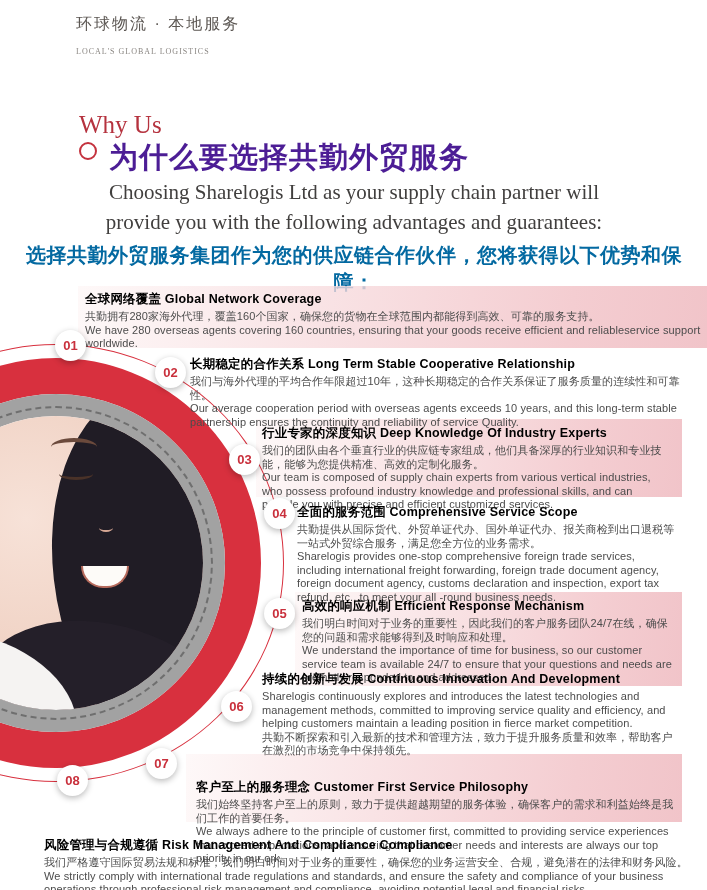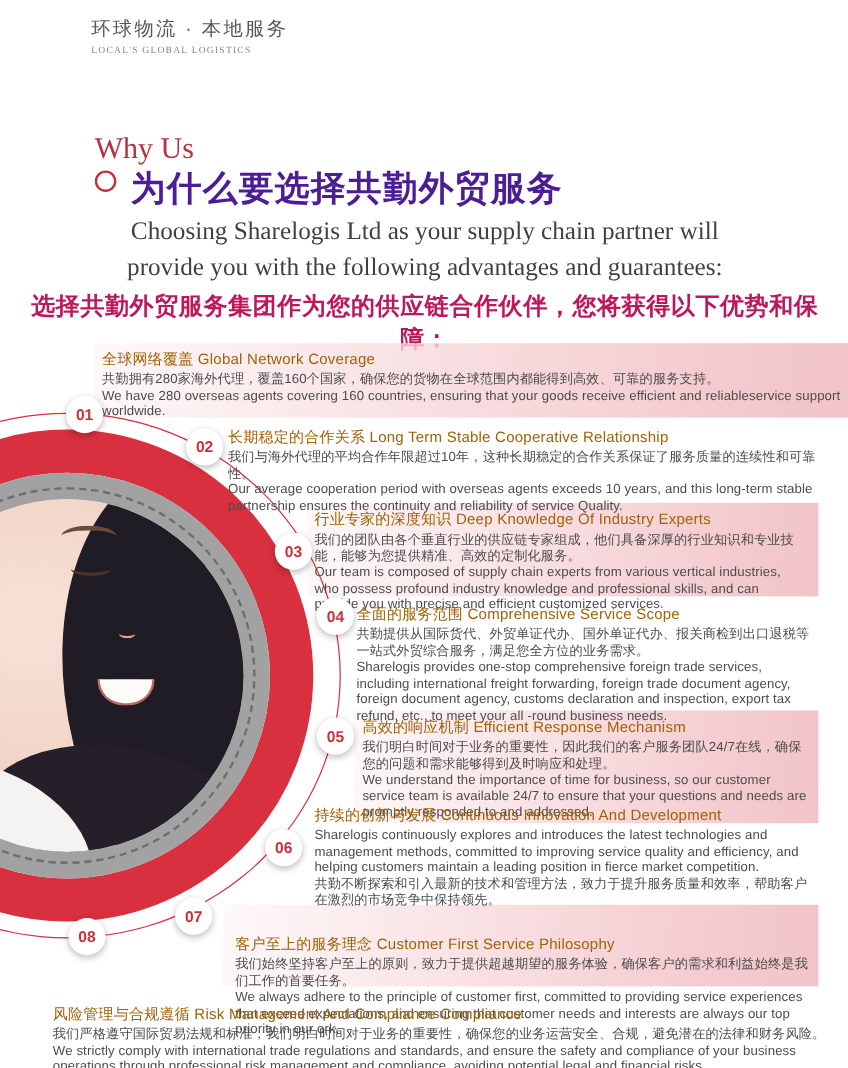--- a/index.html
+++ b/index.html
@@ -3,30 +3,30 @@
 <meta charset="utf-8">
 <style>
   html,body{margin:0;padding:0;background:#ffffff;}
   .page{
     position:relative;width:707px;height:890px;overflow:hidden;background:#ffffff;
     font-family:"Liberation Sans","DejaVu Sans",sans-serif;
   }
   
   .logo{position:absolute;left:76px;top:14px;}
   .logo-zh{font-size:16px;color:#5b5652;letter-spacing:2px;}
-  .logo-en{font-size:8px;color:#8a8682;letter-spacing:1px;margin-top:2px;font-family:"Liberation Serif","DejaVu Serif",serif;}
+  .logo-en{font-size:8px;color:#8a8682;letter-spacing:1px;margin-top:12px;font-family:"Liberation Serif","DejaVu Serif",serif;}
   
   .eyebrow{position:absolute;left:79px;top:90px;font-family:"Liberation Serif","DejaVu Serif",serif;
     font-size:25px;color:#b5323e;margin-top:21px;}
   .sec-title{position:absolute;left:79px;top:124px;display:flex;align-items:center;gap:12px;}
   .ring-glyph{width:14px;height:14px;border:2.5px solid #c4323e;border-radius:50%;display:inline-block;}
   .sec-title-zh{font-size:29px;font-weight:bold;color:#4c1d95;letter-spacing:1px;margin-top:14px;}
   .intro{position:absolute;left:24px;top:177px;width:660px;text-align:center;}
   .intro-en{font-family:"Liberation Serif","DejaVu Serif",serif;font-size:21px;line-height:30px;color:#413f3e;}
-  .intro-zh{margin-top:5px;font-size:20px;font-weight:bold;color:#be185d;letter-spacing:0.5px;}
+  .intro-zh{margin-top:5px;font-size:20px;font-weight:bold;color:#0369a1;letter-spacing:0.5px;}
   
   .pink{position:absolute;z-index:1;background:linear-gradient(97deg, rgba(253,243,243,0.55) 0%, #f4cdd1 78%, #f1c4c9 100%);}
   
   .arc{position:absolute;z-index:2;left:-172px;top:344px;width:456px;height:438px;border:1.5px solid #d8303e;border-radius:50%;box-sizing:border-box;}
   .ring-red{position:absolute;z-index:3;left:-149px;top:358px;width:410px;height:410px;border:36px solid #d8303e;border-radius:50%;box-sizing:border-box;}
   .ring-gray{position:absolute;z-index:3;left:-113px;top:394px;width:338px;height:338px;border:22px solid #a2a2a2;border-radius:50%;box-sizing:border-box;}
   .ring-dash{position:absolute;z-index:3;left:-101px;top:406px;width:314px;height:314px;border:2px dashed #6f6f6f;border-radius:50%;box-sizing:border-box;}
   .photo{position:absolute;z-index:3;left:-91px;top:416px;width:294px;height:294px;border-radius:50%;overflow:hidden;
     background:radial-gradient(circle at 40% 35%, #f7e2d8 0%, #f0d2c4 55%, #e6c0b1 100%);}
   .hair{position:absolute;left:148px;top:-40px;width:280px;height:420px;border-radius:50%;
@@ -42,21 +42,21 @@
   .nose{position:absolute;left:190px;top:108px;width:14px;height:8px;border-radius:50%;
     border-bottom:2px solid #d6a794;box-sizing:border-box;}
   .mouth{position:absolute;left:172px;top:150px;width:48px;height:22px;border-radius:0 0 40px 40px;
     background:#fdfbf8;border:2px solid #b66a5c;border-top:none;box-sizing:border-box;}
   
   .num{position:absolute;z-index:6;width:31px;height:31px;border-radius:50%;background:#ffffff;
     box-shadow:0 2px 6px rgba(0,0,0,0.28);display:flex;align-items:center;justify-content:center;
     font-size:13px;font-weight:bold;color:#c9303c;}
   
   .tblock{position:absolute;z-index:5;}
-  .ttl{font-size:12.5px;font-weight:normal;color:#a16207;letter-spacing:0.2px;margin-bottom:2px;}
+  .ttl{font-size:12.5px;font-weight:bold;color:#000000;letter-spacing:0.2px;margin-bottom:2px;}
   .tblock p{margin:0;font-size:11px;line-height:13.5px;color:#4c4c4c;letter-spacing:0.1px;}
 </style>
 </head>
 <body>
 
 <div class="page">
 
   <div class="logo">
     <div class="logo-zh">环球物流 · 本地服务</div>
     <div class="logo-en">LOCAL'S GLOBAL LOGISTICS</div>

